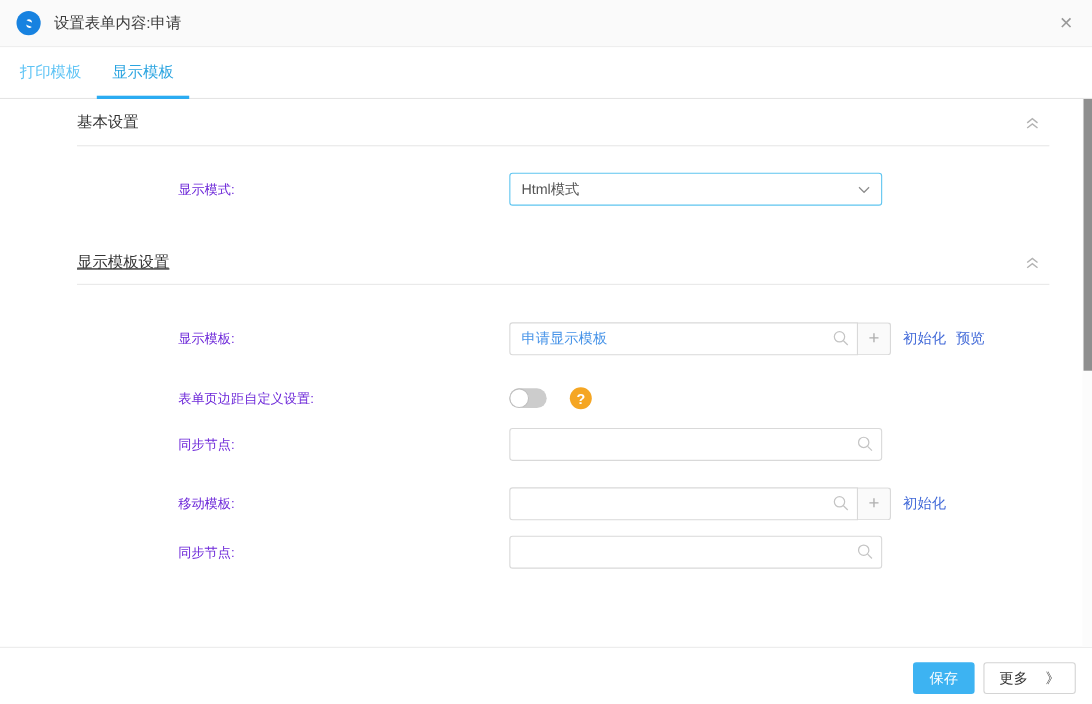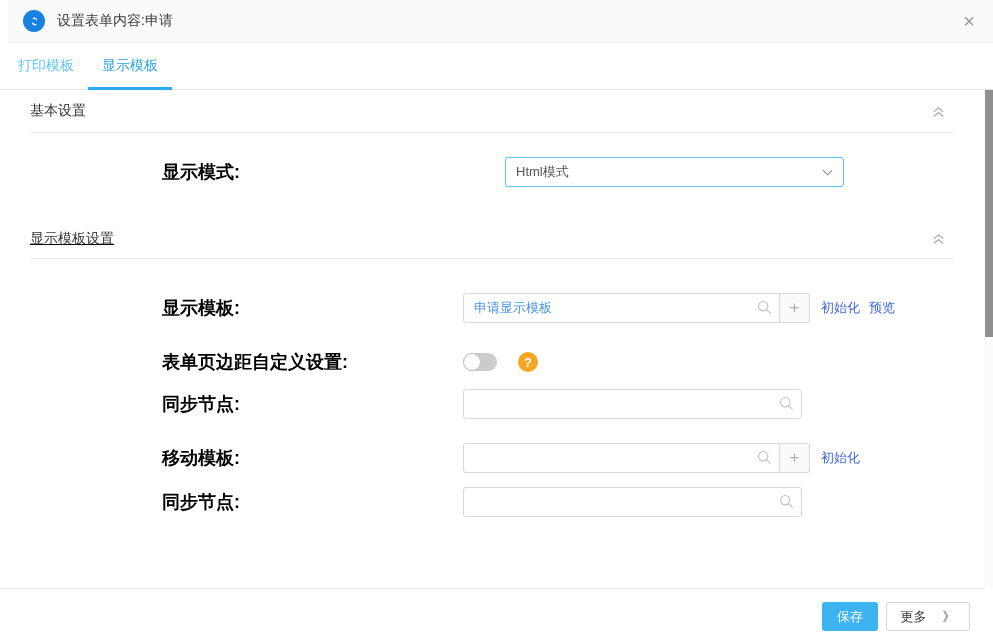--- a/index.html
+++ b/index.html
@@ -1,69 +1,69 @@
 <!DOCTYPE html>
 <html><head>
 <meta charset="utf-8">
 <style>
   * { margin:0; padding:0; box-sizing:border-box; }
   html,body { width:993px; height:640px; background:#fff; font-family:"Liberation Sans","DejaVu Sans",sans-serif; overflow:hidden; }
   .modal { position:relative; width:993px; height:640px; background:#fff; }
 
   
-  .hdr { position:absolute; top:0; left:8px; right:0; height:43px; background:#fafafa; border-bottom:1px solid #ececec; display:flex; align-items:center; }
+  .hdr { position:absolute; top:0; left:0; right:0; height:43px; background:#fafafa; border-bottom:1px solid #ececec; display:flex; align-items:center; }
   .logo { width:22px; height:22px; border-radius:50%; background:#1782e0; margin-left:15px; display:flex; align-items:center; justify-content:center; flex-shrink:0; }
   .logo svg { width:13px; height:13px; }
   .hdr-title { margin-left:12px; font-size:14px; color:#3c3c3c; }
   .close { position:absolute; right:18px; top:50%; transform:translateY(-50%); font-size:20px; color:#999; line-height:1; cursor:pointer; }
 
   
   .tabs { position:absolute; top:43px; left:0; right:0; height:47px; border-bottom:1px solid #e4e4e4; display:flex; background:#fff; }
   .tab { position:relative; padding:0 14px; display:flex; align-items:center; font-size:14px; cursor:pointer; }
   .tab.active { color:#2aa4e0; }
   .tab.active::after { content:""; position:absolute; left:0; right:0; bottom:-1px; height:3px; background:#2bacf2; }
   .tab.inactive { color:#5fc4f5; margin-left:4px; }
 
   
   .content { position:absolute; top:90px; left:0; width:984px; height:498px; padding:0 30px; overflow:hidden; background:#fff; }
-  .sec-head { display:flex; align-items:center; justify-content:space-between; border-bottom:1px solid #e8e8e8; }
+  .sec-head { display:flex; align-items:center; justify-content:space-between; border-bottom:1px solid #e8e8e8;margin-left:40px; }
   .sec-head.s1 { height:43px; }
   .sec-head.s2 { height:40px; margin-top:32px;text-decoration:underline; }
   .sec-head.s3 { height:40px; margin-top:31px; }
   .sec-title { font-size:14px; color:#333; }
   .collapse { margin-right:8px; cursor:pointer; display:flex; }
 
   .row { display:flex; align-items:center; padding-left:132px; }
-  .row .lbl { width:301px; flex-shrink:0; font-size:18px; color:#000000;font-weight:bold; }
+  .row .lbl { width:301px; flex-shrink:0; font-size:12px; color:#6d28d9; }
   .r1 { margin-top:24px; height:30px; }
   .r2 { margin-top:34px; height:30px; }
   .r3 { margin-top:28px; height:22px; }
   .r4 { margin-top:16px; height:30px; }
   .r5 { margin-top:24px; height:30px; }
   .r6 { margin-top:14px; height:30px; }
 
-  .select { width:339px; height:30px; border:1px solid #5fc5f0; border-radius:3px; background:#fff; display:flex; align-items:center; justify-content:space-between; padding:0 10px; font-size:13px; color:#555; cursor:pointer;margin-left:42px; }
+  .select { width:339px; height:30px; border:1px solid #5fc5f0; border-radius:3px; background:#fff; display:flex; align-items:center; justify-content:space-between; padding:0 10px; font-size:13px; color:#555; cursor:pointer; }
 
   .inputwrap { position:relative; width:339px; }
   .group .inputwrap { width:317px; }
   .tin { width:100%; height:30px; border:1px solid #d9d9d9; border-radius:3px; padding:0 30px 0 10px; font-size:13px; color:#555; font-family:inherit; outline:none; background:#fff; }
   .tin.blueval { color:#4693e8; }
   .group { display:flex;align-items:center; }
   .group .tin { border-radius:3px 0 0 3px; }
   .search-ic { position:absolute; right:8px; top:7px; display:flex; cursor:pointer; }
   .plusbtn { width:30px; height:30px; border:1px solid #d9d9d9; border-left:none; border-radius:0 3px 3px 0; background:#fafafa; color:#b0b0b0; font-size:17px; font-weight:300; display:flex; align-items:center; justify-content:center; cursor:pointer; }
   .links { margin-left:11px; display:flex; gap:9px; font-size:13px; color:#4169d8; }
   .links span { cursor:pointer; white-space:nowrap; }
 
   .toggle { width:34px; height:18px; border-radius:9px; background:#ccc; position:relative; cursor:pointer; flex-shrink:0; }
   .knob { position:absolute; left:0; top:0; width:18px; height:18px; border-radius:50%; background:#fff; border:1px solid #bfbfbf; }
   .help { width:20px; height:20px; border-radius:50%; background:#f5a623; color:#fff; font-size:13px; font-weight:bold; display:flex; align-items:center; justify-content:center; margin-left:21px; cursor:pointer; }
 
   
-  .ftr { position:absolute; top:588px; left:0; right:8px; height:52px; background:#fff; border-top:1px solid #ececec; display:flex; justify-content:flex-end; align-items:flex-start; padding:13px 15px 0 0; gap:8px; }
+  .ftr { position:absolute; top:588px; left:0; right:0; height:52px; background:#fff; border-top:1px solid #ececec; display:flex; justify-content:flex-end; align-items:flex-start; padding:13px 15px 0 0; gap:8px; }
   .btn { height:29px; border-radius:3px; font-size:13px; display:flex; align-items:center; justify-content:center; cursor:pointer; font-family:inherit; }
   .btn-save { width:56px; background:#3db3f2; color:#fff; border:none; }
   .btn-more { width:84px; background:#fff; border:1px solid #d4d4d4; color:#333; gap:16px; }
   .more-arrow { font-size:13px; color:#444; }
 
   
   .sbar { position:absolute; right:0; top:90px; width:9px; height:498px; background:#fcfcfc; }
   .sthumb { position:absolute; right:0; top:0; width:8px; height:247px; background:#8f8f8f; cursor:pointer; }
 </style>
 </head>

